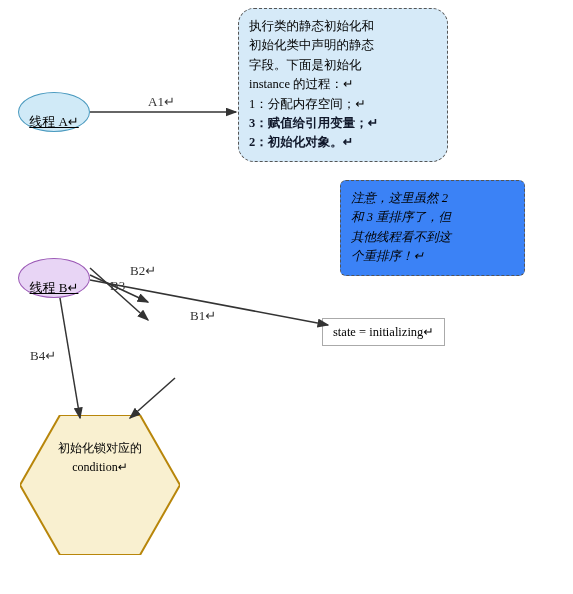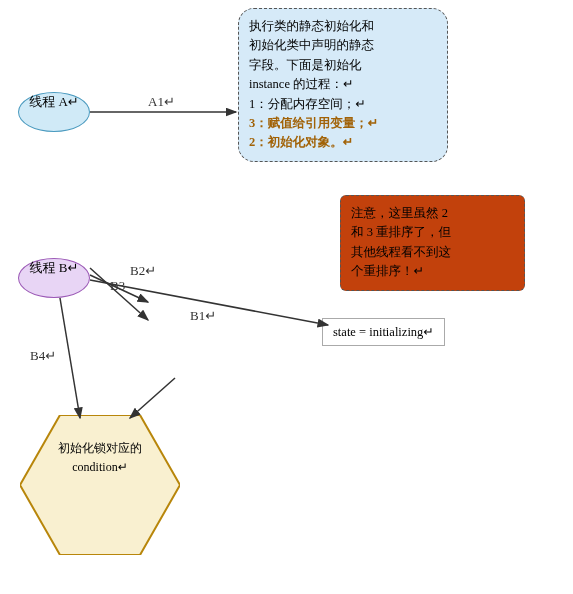--- a/index.html
+++ b/index.html
@@ -17,23 +17,24 @@
       position: relative;
       width: 573px;
       height: 594px;
     }
 
     
     .ellipse {
       position: absolute;
       border-radius: 50%;
       display: flex;
-      align-items: flex-start;
+      align-items: flex-end;
       justify-content: center;
       text-align: center;
+      text-decoration: underline;
     }
 
     .ellipse-a {
       width: 72px;
       height: 40px;
       border: 1.5px solid #4a9abf;
       background: #d0eaf7;
       top: 92px;
       left: 18px;
     }
@@ -66,28 +67,29 @@
       top: 8px;
       left: 238px;
       width: 210px;
       line-height: 1.55;
       font-size: 12.5px;
     }
 
     .box-dashed-note {
       position: absolute;
       border: 1.5px dashed #555;
-      background: #c2410c;
+      background: #3b82f6;
       border-radius: 6px;
       padding: 8px 10px;
-      top: 195px;
+      top: 180px;
       left: 340px;
       width: 185px;
       line-height: 1.55;
       font-size: 12.5px;
+      font-style: italic;
     }
 
     .box-state {
       position: absolute;
       border: 1.5px solid #aaa;
       background: #fff;
       padding: 5px 10px;
       top: 318px;
       left: 322px;
       font-size: 12.5px;
@@ -160,21 +162,21 @@
 
     
     .arrows-svg {
       position: absolute;
       top: 0; left: 0;
       width: 573px;
       height: 594px;
       pointer-events: none;
     }
 
-    .red-text { color: #a16207; font-weight: bold; }
+    .red-text { color: #0f172a; font-weight: bold; }
   </style>
 </head>
 <body>
 
 <div class="diagram-container">
 
   <div class="box-dashed-main">
     <span style="font-size:12.5px; line-height:1.55;">
       执行类的静态初始化和<br>
       初始化类中声明的静态<br>

